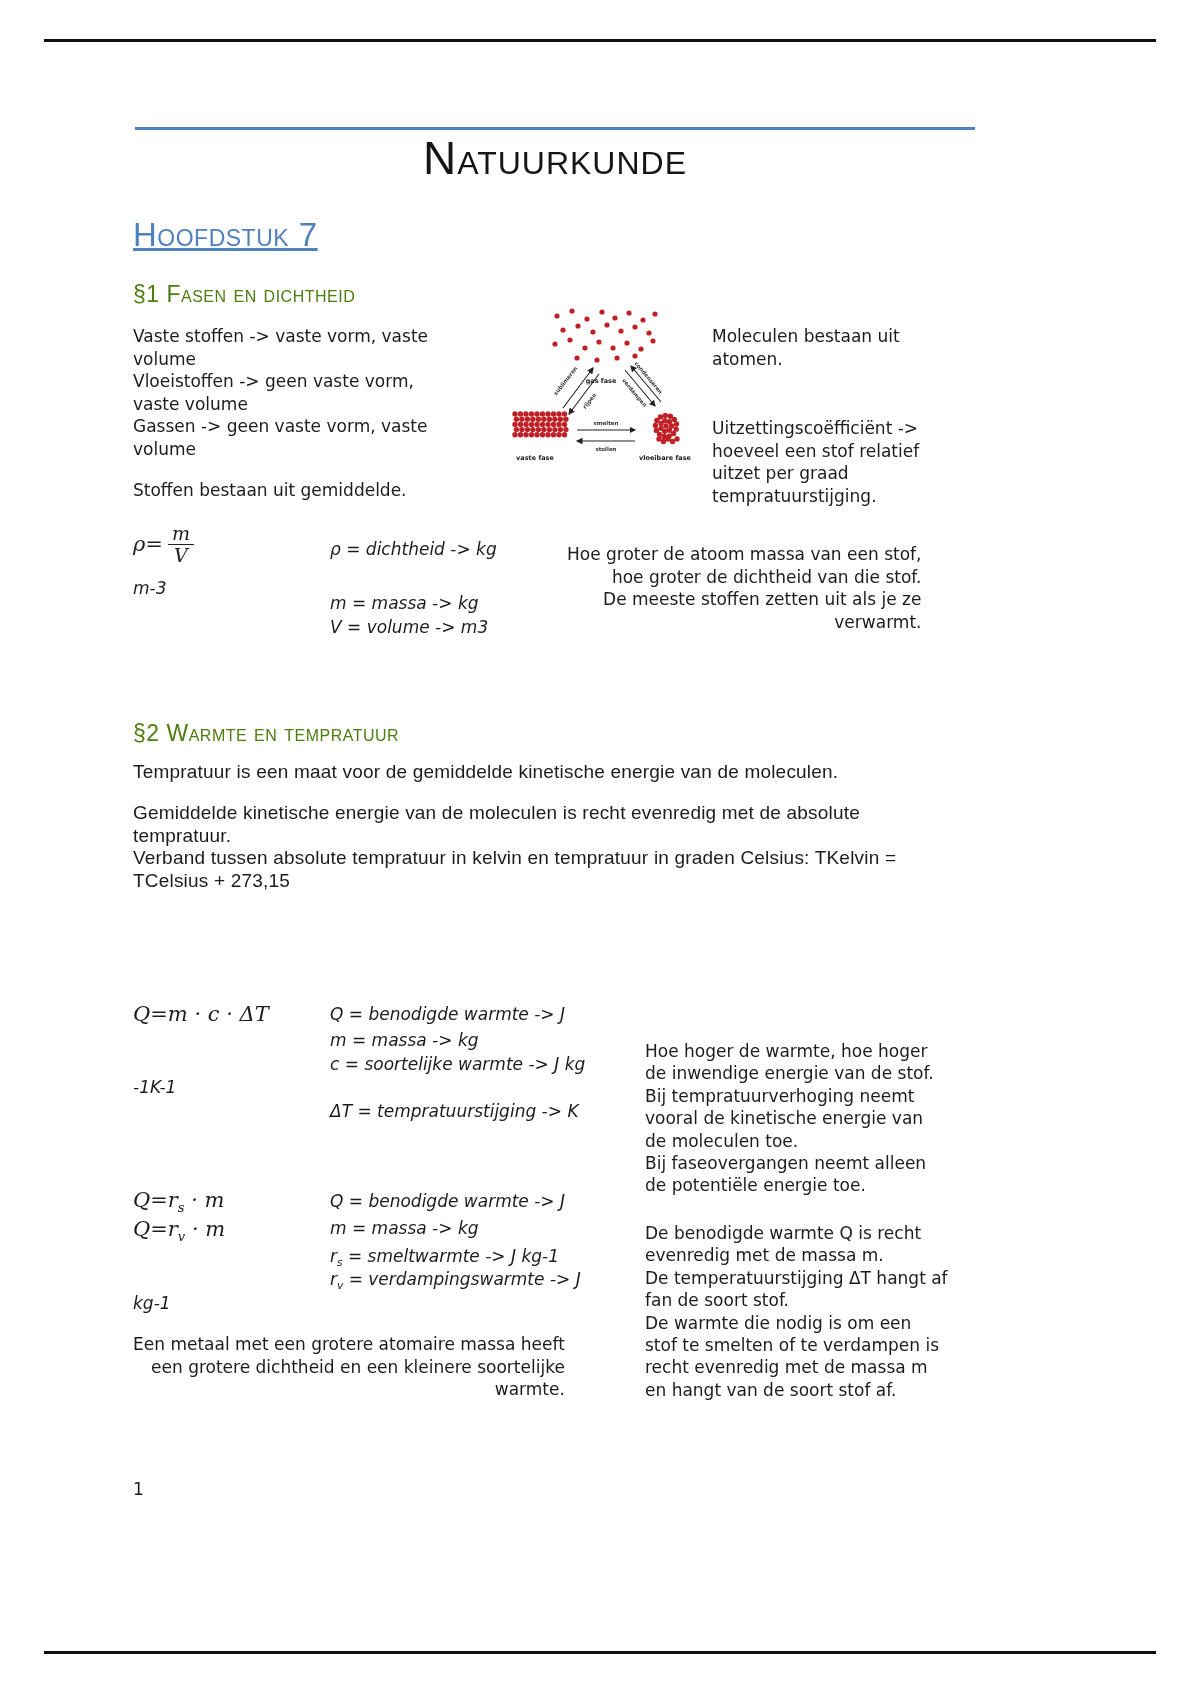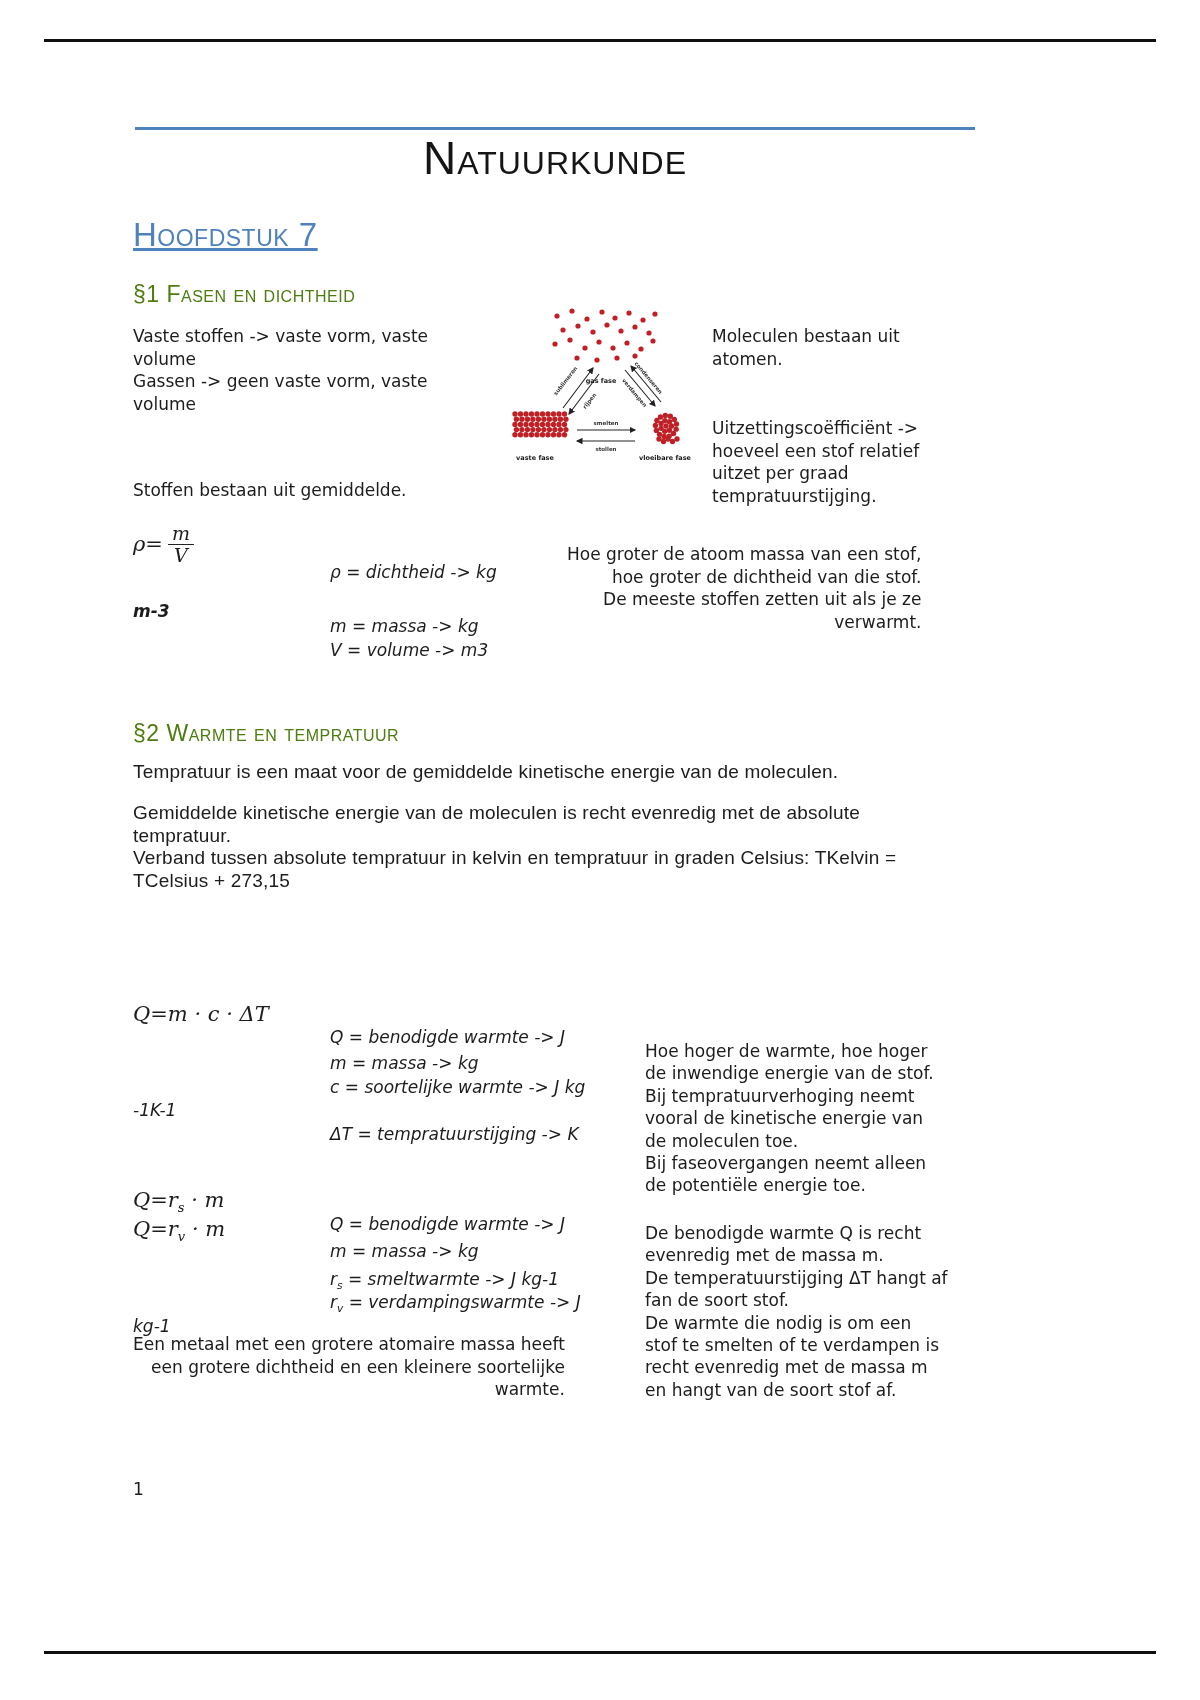--- a/index.html
+++ b/index.html
@@ -17,21 +17,21 @@
   .chapter{
     font-family:"Liberation Sans",sans-serif;font-size:33px;color:#4f81bd;
     text-decoration:underline;font-weight:400;letter-spacing:.5px;
   }
   .h-section{
     font-family:"Liberation Sans",sans-serif;font-size:23px;color:#4d7c0f;
     font-weight:500;letter-spacing:.5px;
   }
   .body-txt{font-size:17px;line-height:22.5px;white-space:nowrap;}
   .intro-txt{font-family:"Liberation Sans",sans-serif;font-size:19px;line-height:23px;white-space:nowrap;letter-spacing:.2px;}
-  .def{font-size:17px;font-style:italic;line-height:22px;white-space:nowrap;margin-top:23px;}
+  .def{font-size:17px;font-style:italic;line-height:22px;white-space:nowrap;}
   .math{font-family:"DejaVu Serif",serif;font-style:italic;font-size:21px;white-space:nowrap;}
   sub{font-size:62%;}
   .frac{display:inline-flex;flex-direction:column;text-align:center;vertical-align:middle;margin-left:5px;line-height:1.05;font-size:19px;}
   .frac .ft{padding:0 4px;}
   .frac .fb{border-top:1.6px solid #222;padding:1px 4px;}
   .para+.para{margin:0;}
   .dlabel text{font:700 6.5px "DejaVu Sans",sans-serif;fill:#1a1a1a;}
   .alabel text{font:700 5.5px "DejaVu Sans",sans-serif;fill:#333333;}
 </style>
 </head>
@@ -42,20 +42,21 @@
 <div class="abs" style="left:135px;top:127px;width:840px;height:2.5px;background:#4f81bd;"></div>
 
 <div class="abs title sc" style="left:135px;top:133px;width:840px;">Natuurkunde</div>
 
 <div class="abs chapter sc" style="left:133px;top:216px;">Hoofdstuk 7</div>
 
 <div class="abs h-section sc" style="left:133px;top:281px;">§1 Fasen en dichtheid</div>
 
 <div class="abs body-txt" style="left:133px;top:325px;">
   <div class="para">Vaste stoffen -&gt; vaste vorm, vaste<br>volume</div>
+  <div class="para">Vloeistoffen -&gt; geen vaste vorm,<br>vaste volume</div>
   <div class="para">Gassen -&gt; geen vaste vorm, vaste<br>volume</div>
 </div>
 
 <div class="abs body-txt" style="left:133px;top:479px;">Stoffen bestaan uit gemiddelde.</div>
 
 <svg id="phase-svg" class="abs" style="left:505px;top:308px;" viewBox="0 0 205 160" width="205" height="160">
   <defs>
     <marker id="ah" markerWidth="7" markerHeight="7" refX="5" refY="3" orient="auto">
       <path d="M0,0 L6,3 L0,6 Z" fill="#222"></path>
     </marker>
@@ -194,21 +195,21 @@
 
 <div class="abs body-txt" style="left:712px;top:325px;">Moleculen bestaan uit<br>atomen.</div>
 <div class="abs body-txt" style="left:712px;top:389px;margin-top:28px;">Uitzettingscoëfficiënt -&gt;<br>hoeveel een stof relatief<br>uitzet per graad<br>tempratuurstijging.</div>
 
 <div class="abs math" style="left:133px;top:524px;">
   <span>ρ=</span><span class="frac">
       <span class="ft">m</span>
       <span class="fb">V</span>
     </span>
 </div>
-<div class="abs def" style="left:133px;top:577px;font-weight:bold;">m-3</div>
+<div class="abs def" style="left:133px;top:577px;">m-3</div>
 
 <div class="abs def" style="left:330px;top:538px;">ρ = dichtheid -&gt; kg</div>
 <div class="abs def" style="left:330px;top:592px;">m = massa -&gt; kg</div>
 <div class="abs def" style="left:330px;top:616px;">V = volume -&gt; m3</div>
 
 <div class="abs body-txt" style="left:567px;top:543px;text-align:right;">Hoe groter de atoom massa van een stof,<br>hoe groter de dichtheid van die stof.<br>De meeste stoffen zetten uit als je ze<br>verwarmt.</div>
 
 <div class="abs h-section sc" style="left:133px;top:720px;">§2 Warmte en tempratuur</div>
 <div class="abs intro-txt" style="left:133px;top:760px;">Tempratuur is een maat voor de gemiddelde kinetische energie van de moleculen.</div>
 <div class="abs intro-txt" style="left:133px;top:801px;">Gemiddelde kinetische energie van de moleculen is recht evenredig met de absolute<br>tempratuur.</div>

